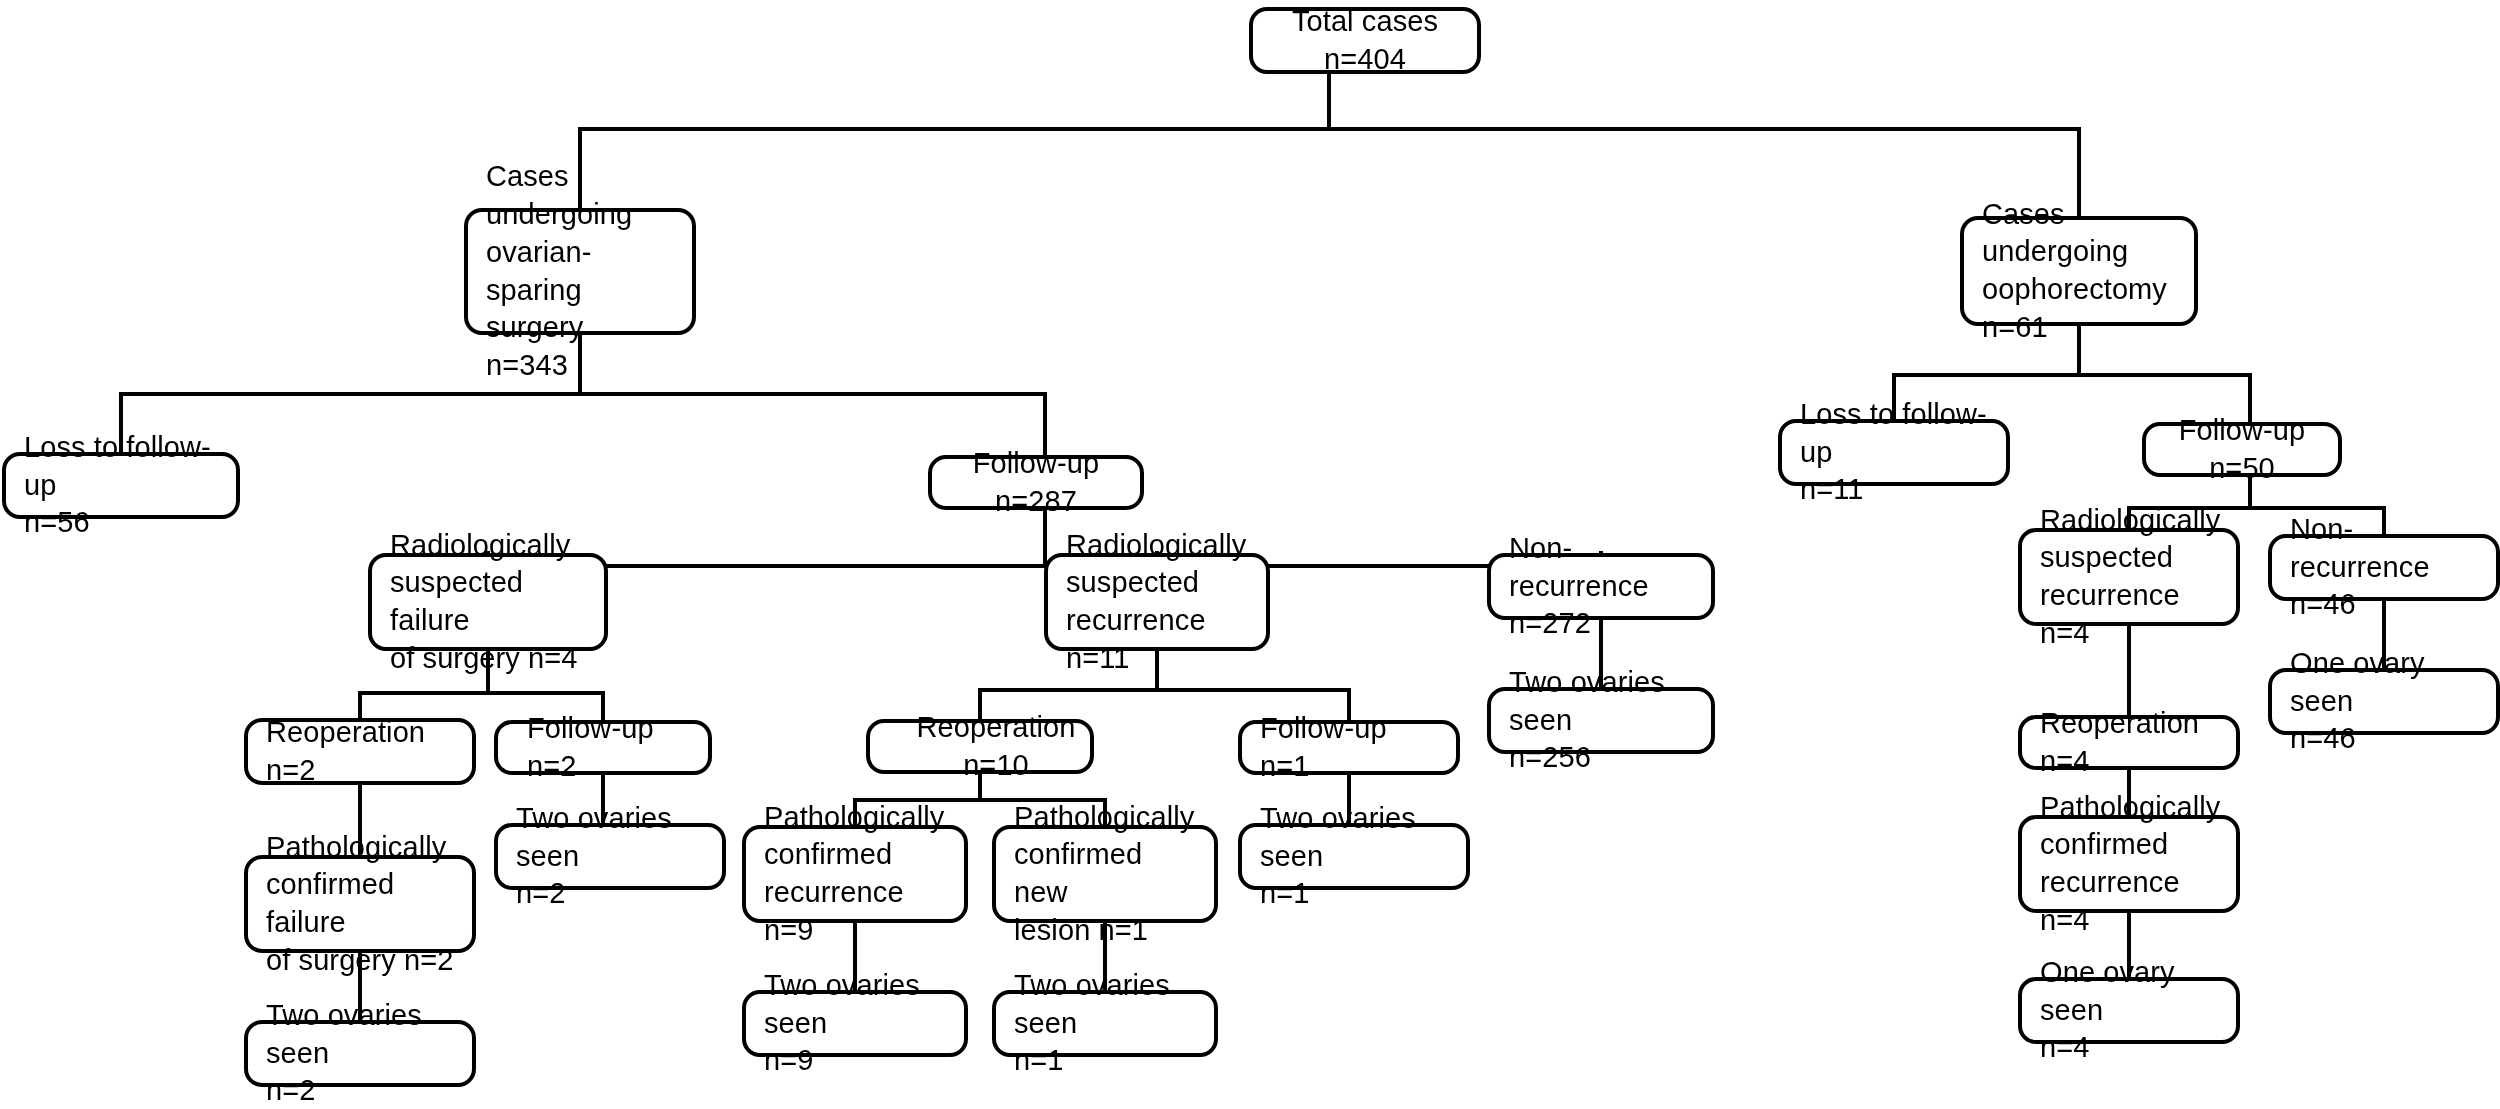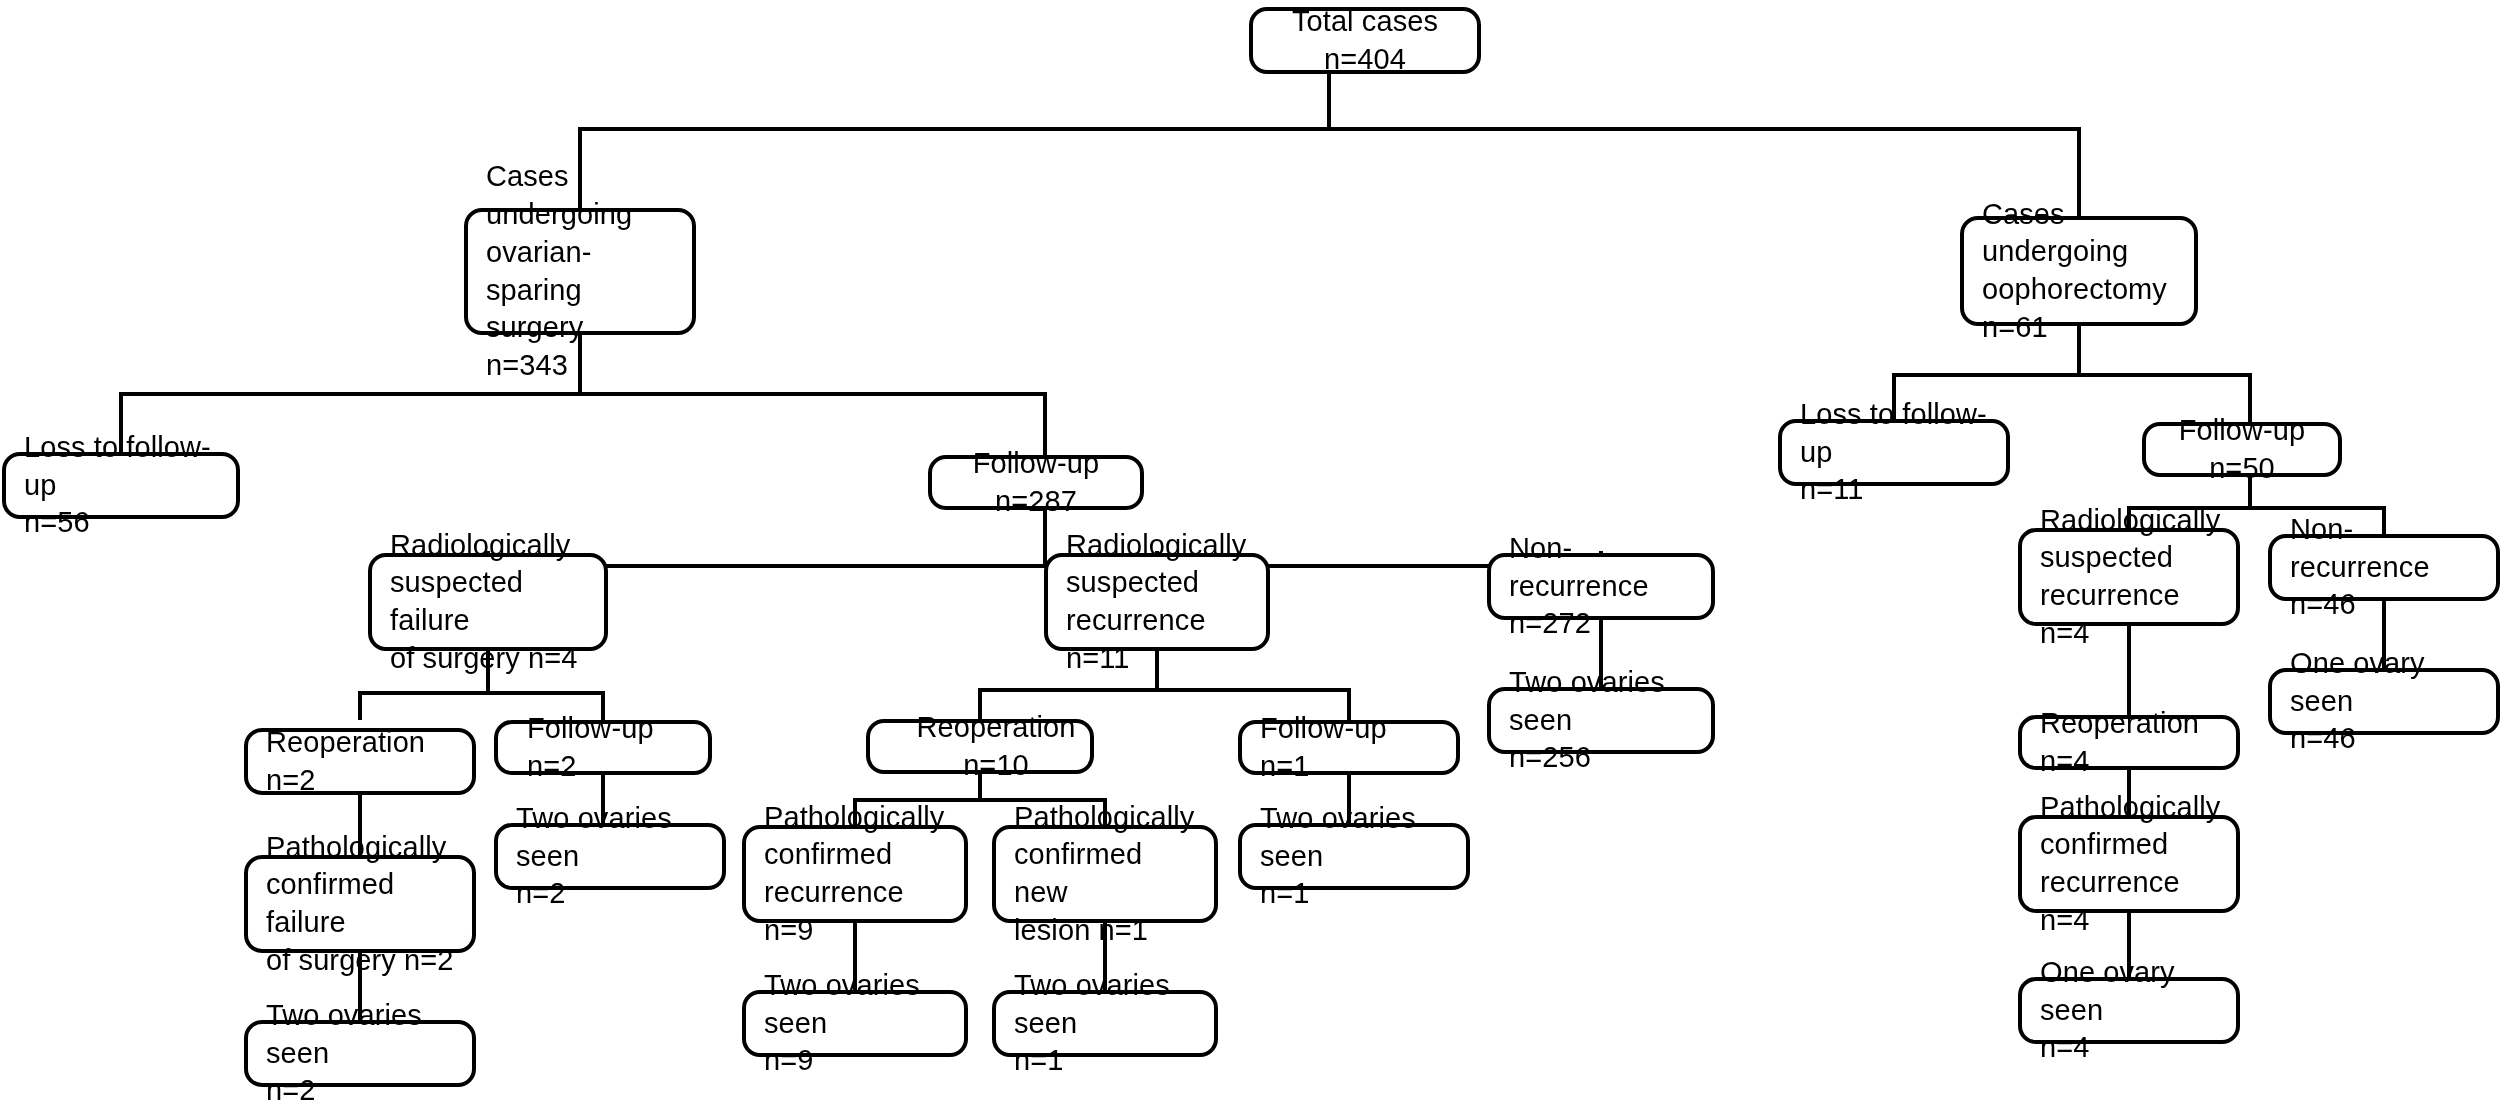--- a/index.html
+++ b/index.html
@@ -132,21 +132,21 @@
 recurrence n=4</span>
       </div>
       <div class="node" style="left: 2268px; top: 534px; width: 232px; height: 67px;">
         <span class="node-text">Non-recurrence
 n=46</span>
       </div>
       <div class="node" style="left: 2268px; top: 668px; width: 232px; height: 67px;">
         <span class="node-text">One ovary seen
 n=46</span>
       </div>
-      <div class="node" style="left: 244px; top: 718px; width: 232px; height: 67px; margin-top: 10px;">
+      <div class="node" style="left: 244px; top: 718px; width: 232px; height: 67px;">
         <span class="node-text">Reoperation
  n=2</span>
       </div>
       <div class="node" style="left: 494px; top: 720px; width: 218px; height: 55px; padding-left: 29px;">
         <span class="node-text">Follow-up n=2</span>
       </div>
       <div class="node center-text" style="left: 866px; top: 719px; width: 228px; height: 55px; padding-left: 46px;">
         <span class="node-text">Reoperation n=10</span>
       </div>
       <div class="node" style="left: 1238px; top: 720px; width: 222px; height: 55px;">

